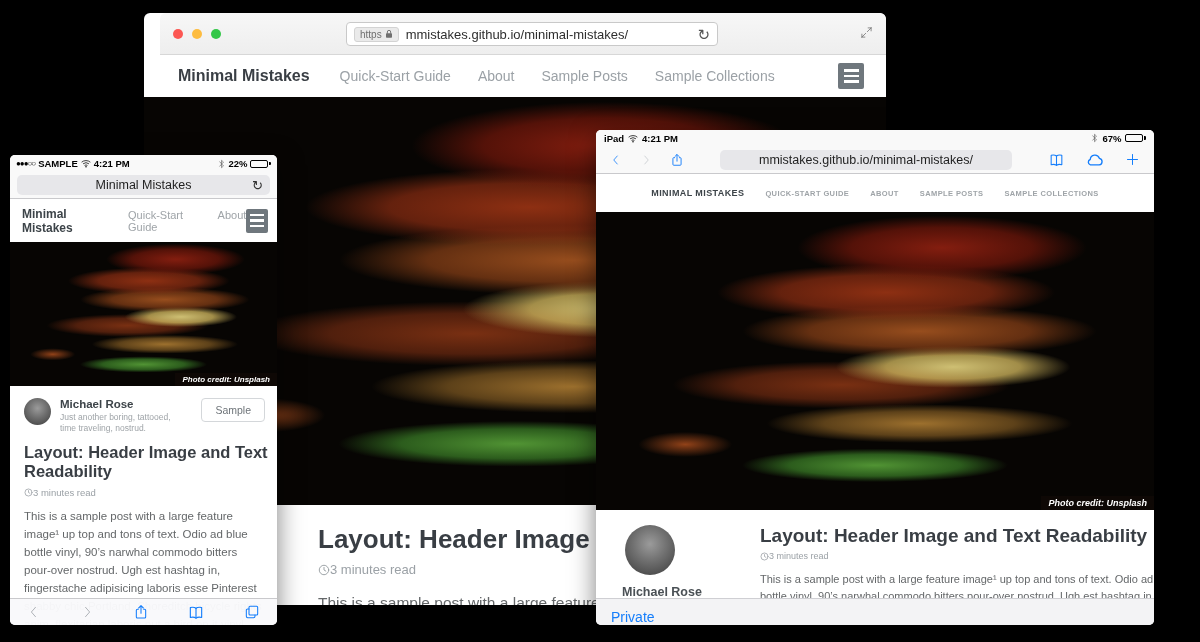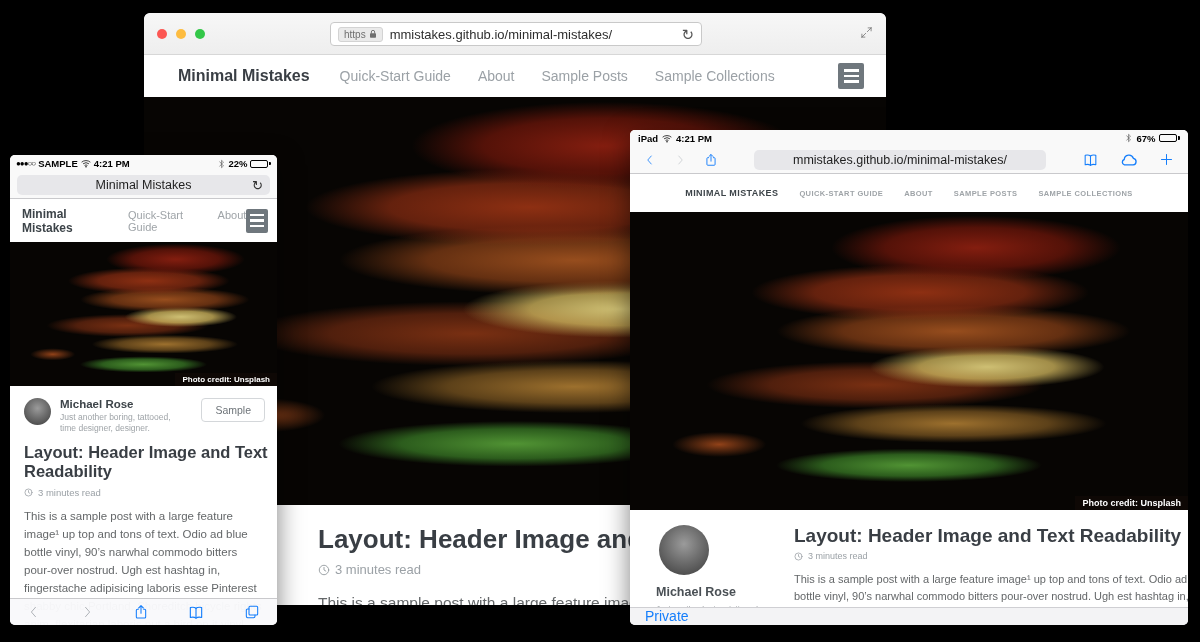--- a/index.html
+++ b/index.html
@@ -14,42 +14,42 @@
       radial-gradient(ellipse 36% 15% at 62% 12%, rgba(138,31,16,.95) 0%, rgba(110,22,10,.75) 45%, rgba(0,0,0,0) 72%),
       radial-gradient(ellipse 42% 13% at 52% 27%, rgba(156,52,20,.9) 0%, rgba(140,45,18,.7) 45%, rgba(0,0,0,0) 72%),
       radial-gradient(ellipse 44% 12% at 58% 40%, rgba(176,90,34,.85) 0%, rgba(150,70,25,.65) 45%, rgba(0,0,0,0) 72%),
       radial-gradient(ellipse 30% 10% at 64% 52%, rgba(217,201,121,.95) 0%, rgba(200,175,90,.8) 40%, rgba(0,0,0,0) 70%),
       radial-gradient(ellipse 42% 11% at 44% 58%, rgba(141,55,21,.85) 0%, rgba(120,45,18,.65) 45%, rgba(0,0,0,0) 72%),
       radial-gradient(ellipse 38% 9% at 58% 71%, rgba(183,131,53,.85) 0%, rgba(150,105,40,.6) 45%, rgba(0,0,0,0) 72%),
       radial-gradient(ellipse 34% 8% at 50% 85%, rgba(89,163,57,.9) 0%, rgba(60,130,40,.7) 45%, rgba(0,0,0,0) 70%),
       radial-gradient(ellipse 12% 6% at 16% 78%, rgba(180,81,30,.8) 0%, rgba(0,0,0,0) 70%),
       #070503;
   }
-  .credit{position:absolute;right:0;bottom:0;background:rgba(20,12,6,.62);color:#fff;font-weight:bold;padding:2px 7px;}
+  .credit{position:absolute;right:0;bottom:0;background:rgba(20,12,6,.62);color:#fff;font-weight:bold;padding:2px 7px;font-style:italic;}
 
   
   .desktop{position:absolute;left:144px;top:13px;width:742px;height:592px;background:#fff;border-radius:6px 6px 0 0;z-index:1;overflow:hidden;box-shadow:0 6px 30px rgba(0,0,0,.55);}
-  .d-chrome{position:relative;height:42px;background:linear-gradient(#f7f7f7,#eeeeee);border-bottom:1px solid #d7d7d7;border-radius:6px 6px 0 0;}
+  .d-chrome{position:relative;height:42px;background:linear-gradient(#f7f7f7,#eeeeee);border-bottom:1px solid #d7d7d7;border-radius:6px 6px 0 0;margin-left:16px;}
   .lights{position:absolute;left:13px;top:16px;display:flex;gap:9px;}
   .light{width:10px;height:10px;border-radius:50%;}
   .light.red{background:#fc5753;}.light.yel{background:#fdbc40;}.light.grn{background:#33c748;}
   .d-urlfield{position:absolute;left:186px;top:9px;width:372px;height:24px;background:#fff;border:1px solid #c9c9c9;border-radius:4px;display:flex;align-items:center;padding:0 7px;gap:7px;}
   .https-badge{display:flex;align-items:center;gap:3px;background:#eaeaea;border:1px solid #d3d3d3;border-radius:3px;color:#6f6f6f;font-size:10px;padding:1px 5px;}
   .d-url{font-size:13px;color:#2e2e2e;}
   .reload{margin-left:auto;color:#555;font-size:15px;line-height:1;cursor:default;}
   .d-expand{position:absolute;right:13px;top:13px;color:#7c7c7c;}
   .d-nav{height:42px;display:flex;align-items:center;background:#fff;padding:0 22px 0 34px;}
   .d-site-title{font-size:16px;font-weight:bold;color:#393e44;margin-right:30px;}
   .d-links{display:flex;gap:27px;font-size:14px;color:#9ba1a6;}
   .hamburger{margin-left:auto;width:26px;height:26px;background:#6f777d;border-radius:2px;display:flex;flex-direction:column;justify-content:center;align-items:center;gap:3px;}
   .hamburger i{display:block;width:15px;height:2.4px;background:#fff;}
   .d-photo{height:408px;}
   .d-content{padding:19px 0 0 174px;}
   .d-title{font-size:26px;font-weight:bold;color:#393e44;white-space:nowrap;margin:0;}
-  .meta{display:flex;align-items:center;gap:5px;color:#9ba1a6;}
+  .meta{display:flex;align-items:center;color:#9ba1a6;}
   .d-meta{font-size:13px;margin-top:7px;}
   .d-body{font-size:15.5px;color:#646769;line-height:1.6;margin-top:14px;width:568px;}
 
   
   .iphone{position:absolute;left:10px;top:155px;width:267px;height:470px;background:#fff;border-radius:5px;z-index:3;overflow:hidden;box-shadow:0 8px 26px rgba(0,0,0,.5);}
   .ip-status{height:17px;background:#f9f9f9;display:flex;align-items:center;padding:0 6px;font-size:9.5px;font-weight:bold;color:#000;gap:3px;}
   .sig-dots{font-size:8px;letter-spacing:-1px;}
   .st-time{flex:1;text-align:left;}
   .battery{display:inline-flex;align-items:center;gap:1px;}
   .batt-body{width:18px;height:8px;border:1px solid #000;border-radius:2px;padding:1px;}
@@ -73,41 +73,41 @@
   .follow-btn{margin-left:auto;background:#fff;border:1px solid #d4d7da;border-radius:4px;font-size:10.5px;color:#6d7378;padding:5px 13px;}
   .ip-post{padding:2px 14px 0 14px;}
   .ip-title{font-size:16.5px;font-weight:bold;color:#393e44;line-height:1.18;margin:2px 0 5px 0;width:244px;}
   .ip-meta{font-size:9.5px;}
   .ip-body{font-size:11.5px;color:#646769;line-height:1.56;margin-top:10px;width:240px;}
   .ip-toolbar{position:absolute;left:0;right:0;bottom:0;height:27px;background:rgba(249,249,251,.97);border-top:1px solid #c9c9cc;display:flex;align-items:center;justify-content:space-between;padding:0 17px;}
   .tb-gray{color:#a9adb3;}
   .tb-blue{color:#157efb;}
 
   
-  .ipad{position:absolute;left:630px;top:130px;width:558px;height:495px;background:#fff;border-radius:5px;z-index:2;overflow:hidden;box-shadow:0 8px 26px rgba(0,0,0,.5);}
+  .ipad{position:absolute;left:596px;top:130px;width:558px;height:495px;background:#fff;border-radius:5px;z-index:2;overflow:hidden;box-shadow:0 8px 26px rgba(0,0,0,.5);}
   .pd-status{height:16px;background:#f9f9f9;display:flex;align-items:center;padding:0 8px;font-size:9.5px;font-weight:bold;color:#000;gap:4px;}
   .pd-toolbar{height:28px;background:#f9f9f9;border-bottom:1px solid #c9c9cc;display:flex;align-items:center;padding:0 14px;}
   .pd-left{display:flex;align-items:center;gap:18px;}
   .pd-field{position:relative;flex:1;max-width:292px;height:20px;margin:0 auto;background:#e7e7ea;border-radius:5px;display:flex;align-items:center;justify-content:center;font-size:12.5px;color:#1f1f1f;}
   .pd-right{display:flex;align-items:center;gap:20px;}
   .pd-nav{height:38px;display:flex;align-items:center;justify-content:center;gap:21px;background:#fff;}
   .pd-site-title{font-size:9px;font-weight:bold;color:#3d4449;letter-spacing:.4px;}
   .pd-links{display:flex;gap:21px;font-size:7.5px;color:#9fa4a8;letter-spacing:.4px;font-weight:bold;}
   .pd-photo{position:relative;height:298px;}
   .pd-photo .credit{font-size:9px;}
   .pd-content{display:flex;padding:15px 22px 0 26px;}
   .pd-sidebar{width:112px;flex:none;}
   .pd-avatar{width:50px;height:50px;margin-left:3px;}
   .pd-name{font-size:12.5px;color:#4a5055;font-weight:bold;margin-top:10px;}
   .pd-bio{font-size:8px;color:#9fa4a8;margin-top:5px;}
   .pd-main{flex:1;padding-left:26px;}
   .pd-title{font-size:19px;font-weight:bold;color:#393e44;margin:0;}
   .pd-meta{font-size:9px;margin-top:4px;}
   .pd-body{font-size:11px;color:#646769;line-height:1.52;margin-top:10px;width:432px;}
-  .pd-private{position:absolute;left:0;right:0;bottom:0;height:18px;background:#f3f3f5;border-top:1px solid #cfcfd3;display:flex;align-items:flex-start;padding:0 15px;}
+  .pd-private{position:absolute;left:0;right:0;bottom:0;height:27px;background:#f3f3f5;border-top:1px solid #cfcfd3;display:flex;align-items:flex-end;padding:0 15px;}
   .private-label{color:#157efb;font-size:14px;}
 </style>
 </head>
 <body>
 
 <div class="canvas">
 
   <section class="desktop">
     <div class="d-chrome">
       <div class="lights">
@@ -198,21 +198,21 @@
           <i></i>
         </span>
     </div>
     <div class="ip-photo leaf-photo">
       <span class="credit">Photo credit: Unsplash</span>
     </div>
     <div class="ip-author">
       <span class="avatar ip-avatar"></span>
       <span>
         <div class="a-name">Michael Rose</div>
-        <div class="ip-bio">Just another boring, tattooed, time designer, designer.</div>
+        <div class="ip-bio">Just another boring, tattooed, time traveling, nostrud.</div>
       </span>
       <button class="follow-btn">Sample</button>
     </div>
     <div class="ip-post">
       <h2 class="ip-title">Layout: Header Image and Text Readability</h2>
       <div class="meta ip-meta">
         <svg class="ic" width="9" height="9" viewBox="0 0 16 16" style="stroke-width:1.4">
             <circle cx="8" cy="8" r="6.3"></circle>
             <path d="M8 4.6 V8 L10.4 9.4"></path>
           </svg>

